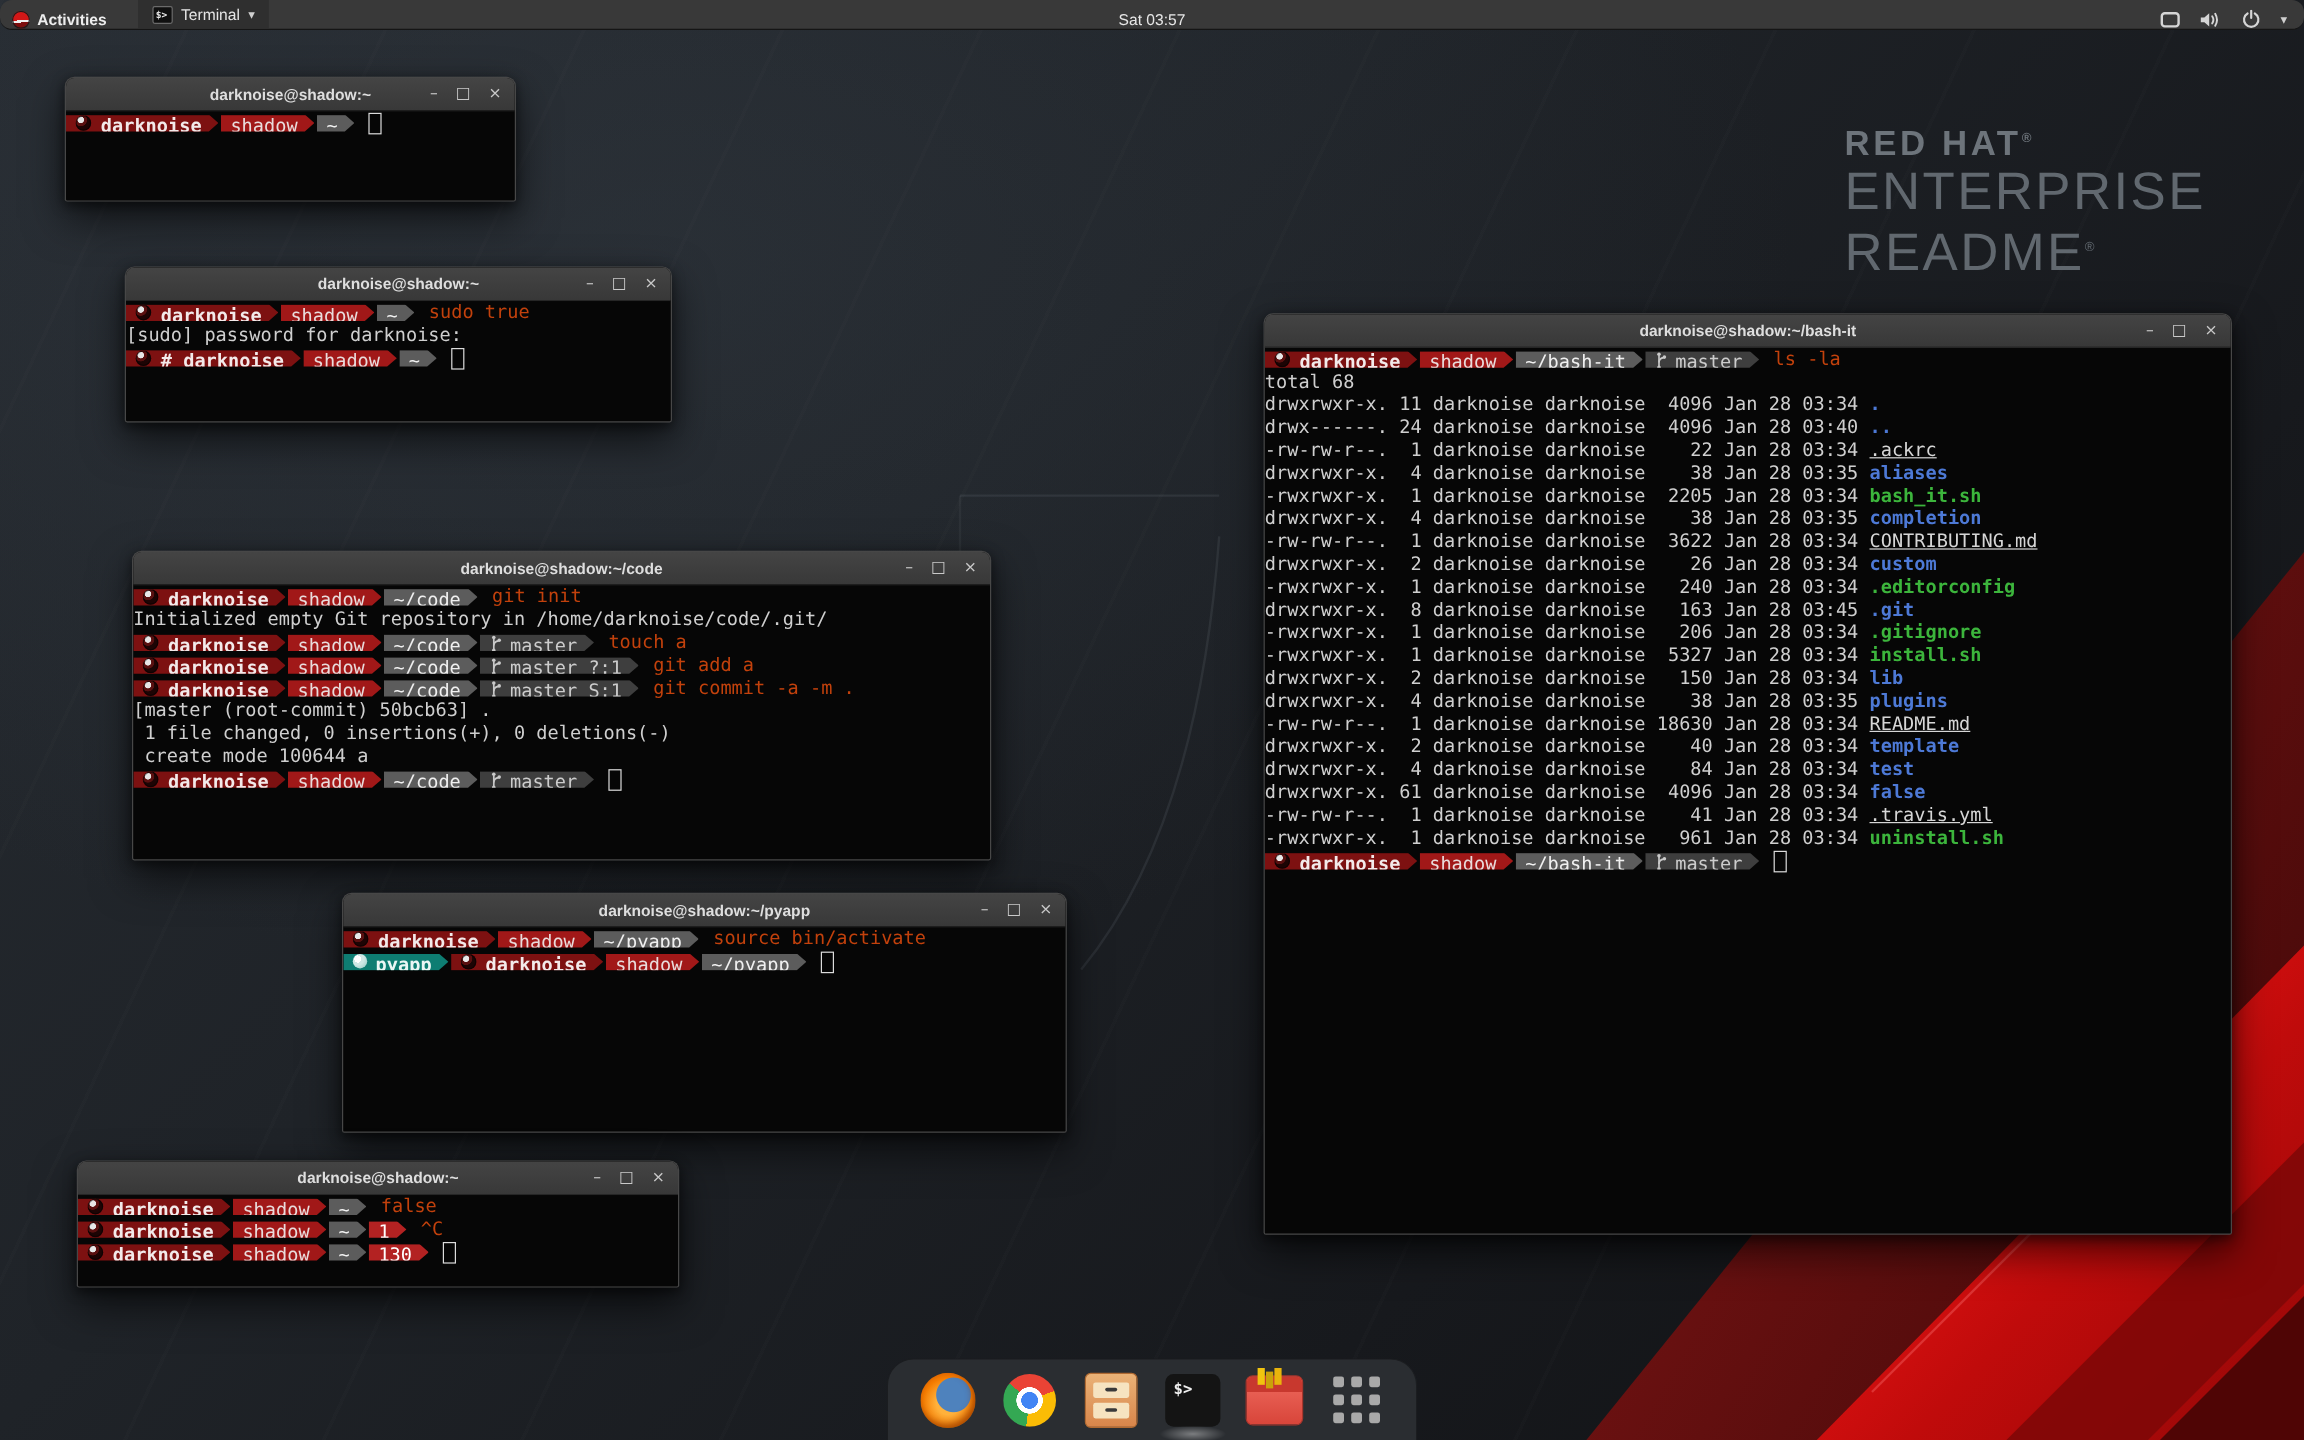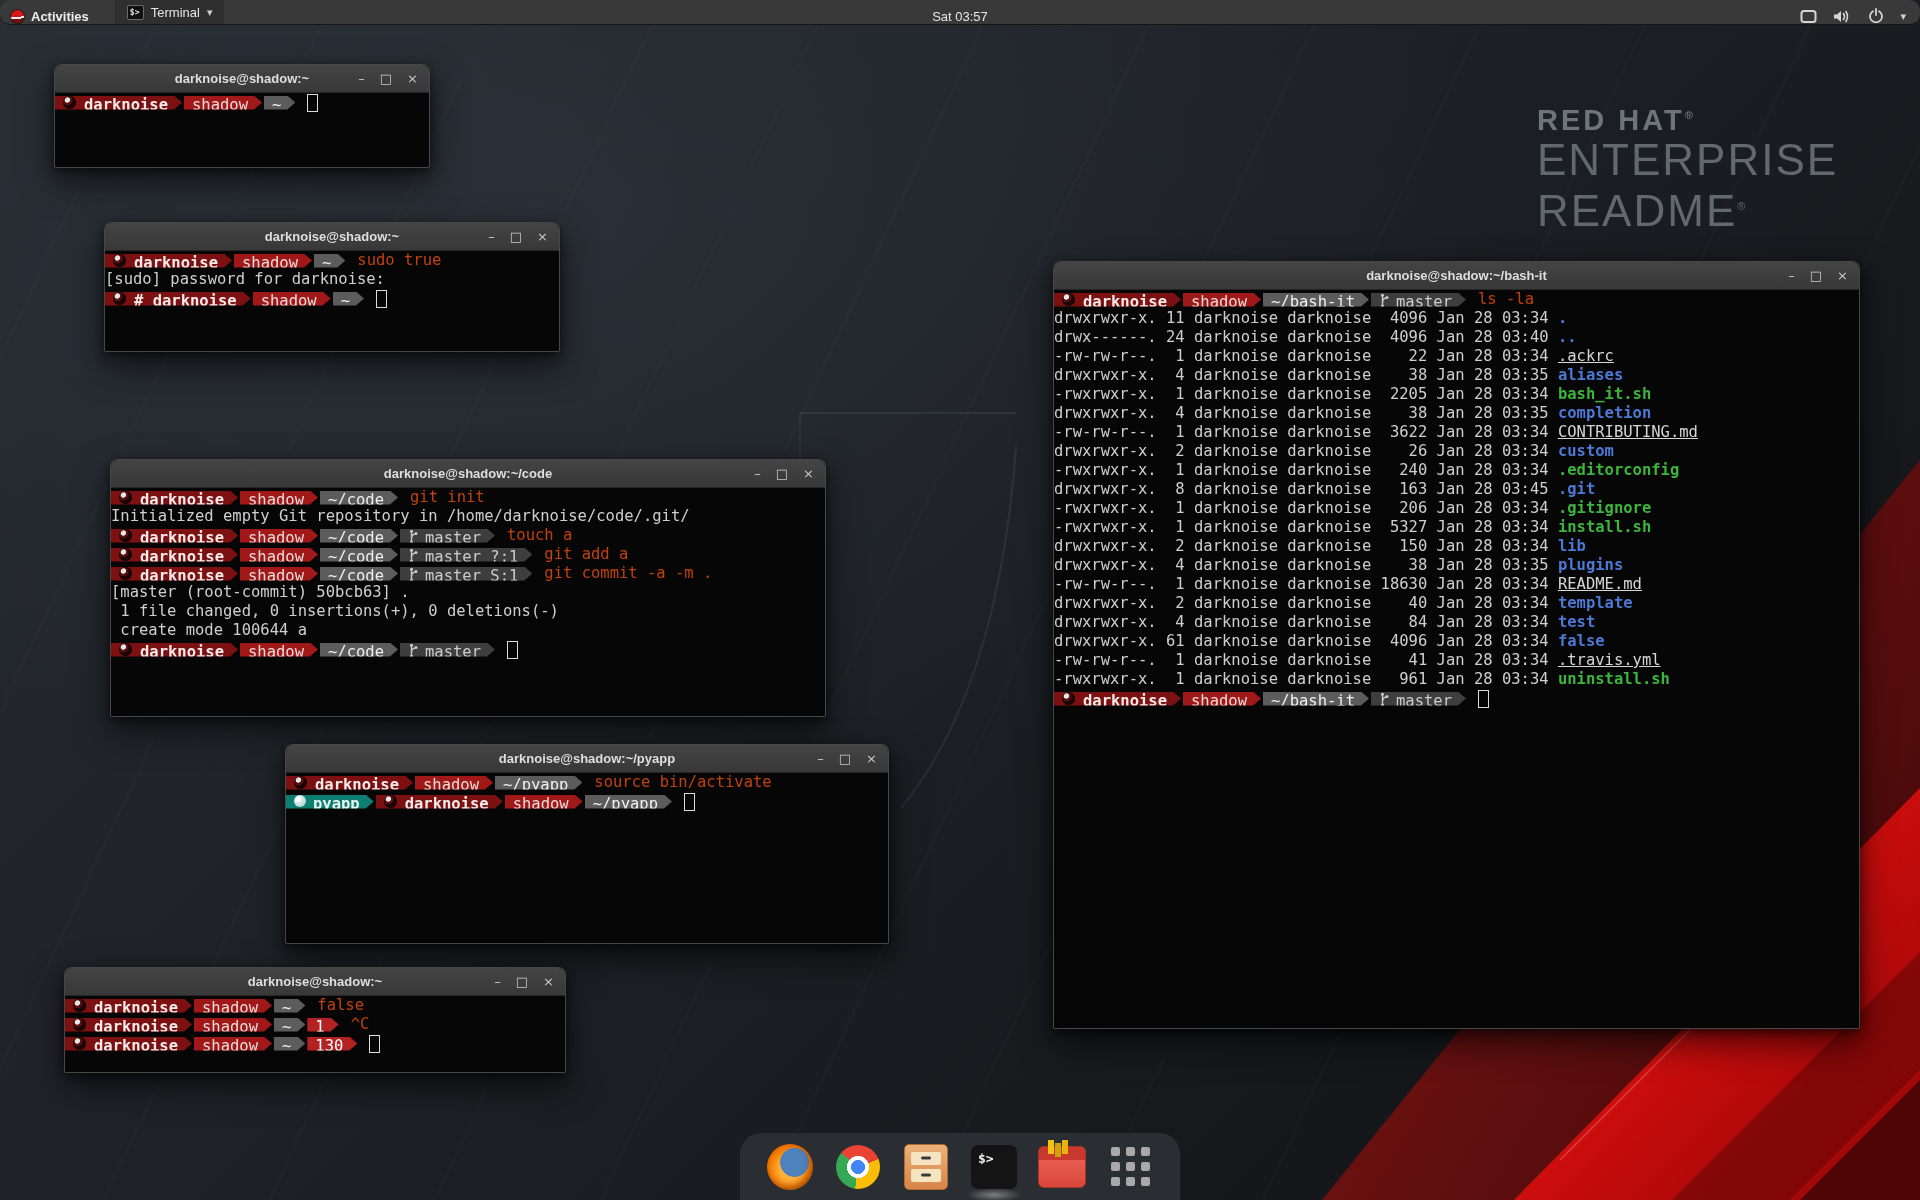--- a/index.html
+++ b/index.html
@@ -280,20 +280,21 @@
       </span>
     </div>
     <div class="tcontent">
         <div class="tline"><span class="seg seg-user"><span class="distro-icon"></span><span>darknoise</span></span><span class="seg seg-host"><span>shadow</span></span><span class="seg seg-path"><span>~/bash-it</span></span><span class="seg seg-branch"><span class="gb-icon"><svg width="11" height="15" viewBox="0 0 11 15">
                 <path d="M3.5 3 V12" stroke="#c9c9c9" stroke-width="1.4" fill="none"></path>
                 <path d="M3.5 9 Q3.5 5.5 7.5 5" stroke="#c9c9c9" stroke-width="1.4" fill="none"></path>
                 <circle cx="3.5" cy="2.2" r="1.5" fill="#c9c9c9"></circle>
                 <circle cx="8" cy="4.6" r="1.5" fill="#c9c9c9"></circle>
                 <circle cx="3.5" cy="13" r="1.5" fill="#c9c9c9"></circle>
               </svg></span><span>master</span></span><span class="cmd">ls -la</span></div>
+        <div class="tline"><span>total 68</span></div>
         <div class="tline"><span>drwxrwxr-x. 11 darknoise darknoise  4096 Jan 28 03:34 </span><span class="ls-dir">.</span></div>
         <div class="tline"><span>drwx------. 24 darknoise darknoise  4096 Jan 28 03:40 </span><span class="ls-dir">..</span></div>
         <div class="tline"><span>-rw-rw-r--.  1 darknoise darknoise    22 Jan 28 03:34 </span><span class="ls-plain">.ackrc</span></div>
         <div class="tline"><span>drwxrwxr-x.  4 darknoise darknoise    38 Jan 28 03:35 </span><span class="ls-dir">aliases</span></div>
         <div class="tline"><span>-rwxrwxr-x.  1 darknoise darknoise  2205 Jan 28 03:34 </span><span class="ls-exec">bash_it.sh</span></div>
         <div class="tline"><span>drwxrwxr-x.  4 darknoise darknoise    38 Jan 28 03:35 </span><span class="ls-dir">completion</span></div>
         <div class="tline"><span>-rw-rw-r--.  1 darknoise darknoise  3622 Jan 28 03:34 </span><span class="ls-plain">CONTRIBUTING.md</span></div>
         <div class="tline"><span>drwxrwxr-x.  2 darknoise darknoise    26 Jan 28 03:34 </span><span class="ls-dir">custom</span></div>
         <div class="tline"><span>-rwxrwxr-x.  1 darknoise darknoise   240 Jan 28 03:34 </span><span class="ls-exec">.editorconfig</span></div>
         <div class="tline"><span>drwxrwxr-x.  8 darknoise darknoise   163 Jan 28 03:45 </span><span class="ls-dir">.git</span></div>

